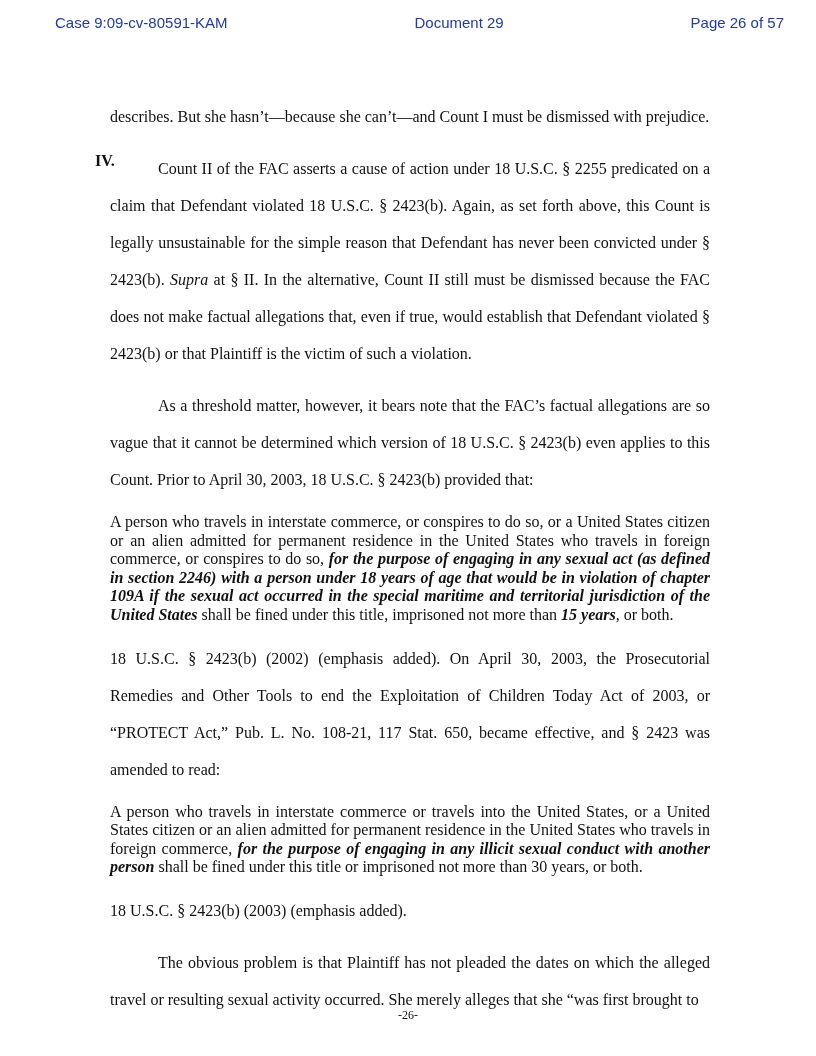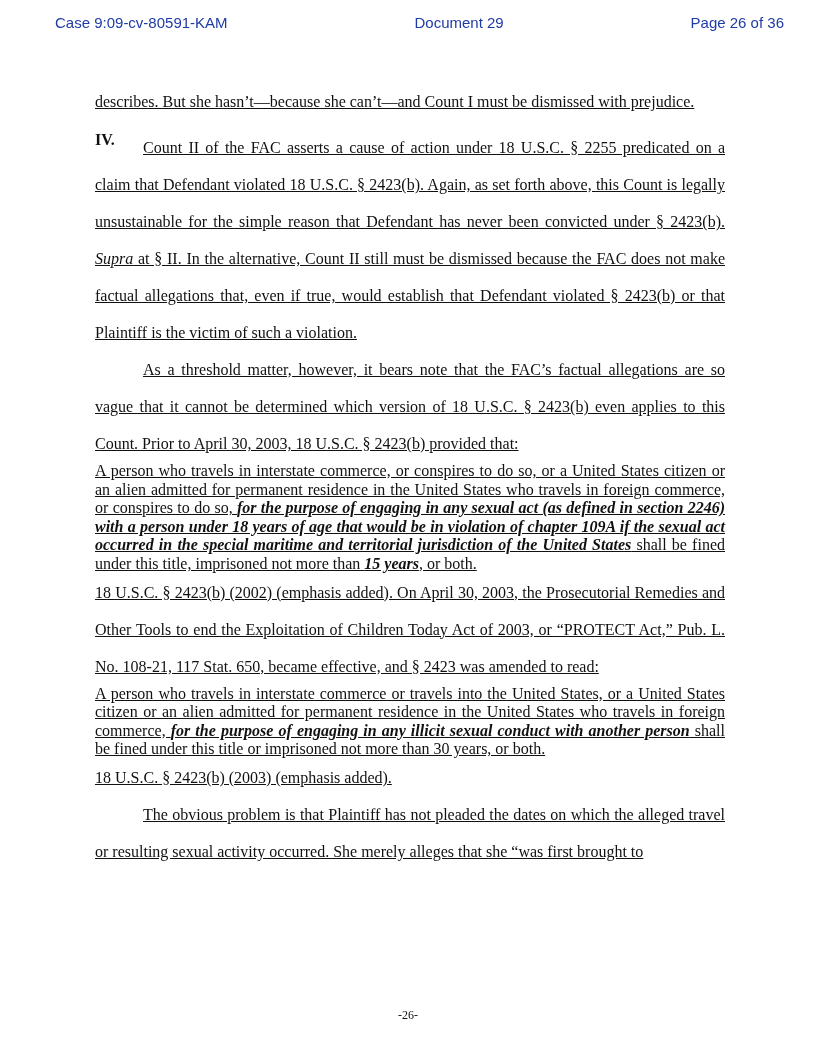--- a/index.html
+++ b/index.html
@@ -25,21 +25,21 @@
   .doc-body {
     position: absolute;
     top: 83px;
     left: 95px;
     width: 630px;
     font-family: "Liberation Serif", serif;
     font-size: 16px;
     line-height: 37px;
     text-align: justify;
   }
-  .doc-body p { margin: 0; text-decoration: underline; }
+  .doc-body p { margin: 15px; }
   .para  { text-indent: 48px; }
   .flush { text-indent: 0; }
   .quote {
     line-height: 18.6px;
     margin: 6px 26px 6px 24px;
   }
   .heading {
     position: relative;
     padding-left: 48px;
     font-weight: bold;
@@ -62,21 +62,21 @@
   }
 </style>
 </head>
 <body>
 
 <div class="page">
 
   <div class="court-header" style="color: rgb(31, 59, 166);">
     <span>Case 9:09-cv-80591-KAM</span>
     <span>Document 29</span>
-    <span>Page 26 of 36</span>
+    <span>Page 26 of 57</span>
   </div>
 
   <div class="doc-body" style="color: rgb(17, 17, 17);">
       <p class="flush"><span>describes.  But she hasn’t—because she can’t—and Count I must be dismissed with prejudice.</span></p>
       <div class="heading"><span class="h-num">IV.</span></div>
       <p class="para"><span>Count II of the FAC asserts a cause of action under 18 U.S.C. § 2255 predicated on a claim that Defendant violated 18 U.S.C. § 2423(b).  Again, as set forth above, this Count is legally unsustainable for the simple reason that Defendant has never been convicted under § 2423(b).  </span><span class="seg-i">Supra</span><span> at § II.  In the alternative, Count II still must be dismissed because the FAC does not make factual allegations that, even if true, would establish that Defendant violated § 2423(b) or that Plaintiff is the victim of such a violation.</span></p>
       <p class="para"><span>As a threshold matter, however, it bears note that the FAC’s factual allegations are so vague that it cannot be determined which version of 18 U.S.C. § 2423(b) even applies to this Count.  Prior to April 30, 2003, 18 U.S.C. § 2423(b) provided that:</span></p>
       <p class="quote"><span>A person who travels in interstate commerce, or conspires to do so, or a United States citizen or an alien admitted for permanent residence in the United States who travels in foreign commerce, or conspires to do so, </span><span class="seg-bi">for the purpose of engaging in any sexual act (as defined in section 2246) with a person under 18 years of age that would be in violation of chapter 109A if the sexual act occurred in the special maritime and territorial jurisdiction of the United States</span><span> shall be fined under this title, imprisoned not more than </span><span class="seg-bi">15 years</span><span>, or both.</span></p>
       <p class="flush"><span>18 U.S.C. § 2423(b) (2002) (emphasis added).  On April 30, 2003, the Prosecutorial Remedies and Other Tools to end the Exploitation of Children Today Act of 2003, or “PROTECT Act,” Pub. L. No. 108-21, 117 Stat. 650, became effective, and § 2423 was amended to read:</span></p>
       <p class="quote"><span>A person who travels in interstate commerce or travels into the United States, or a United States citizen or an alien admitted for permanent residence in the United States who travels in foreign commerce, </span><span class="seg-bi">for the purpose of engaging in any illicit sexual conduct with another person</span><span> shall be fined under this title or imprisoned not more than 30 years, or both.</span></p>

